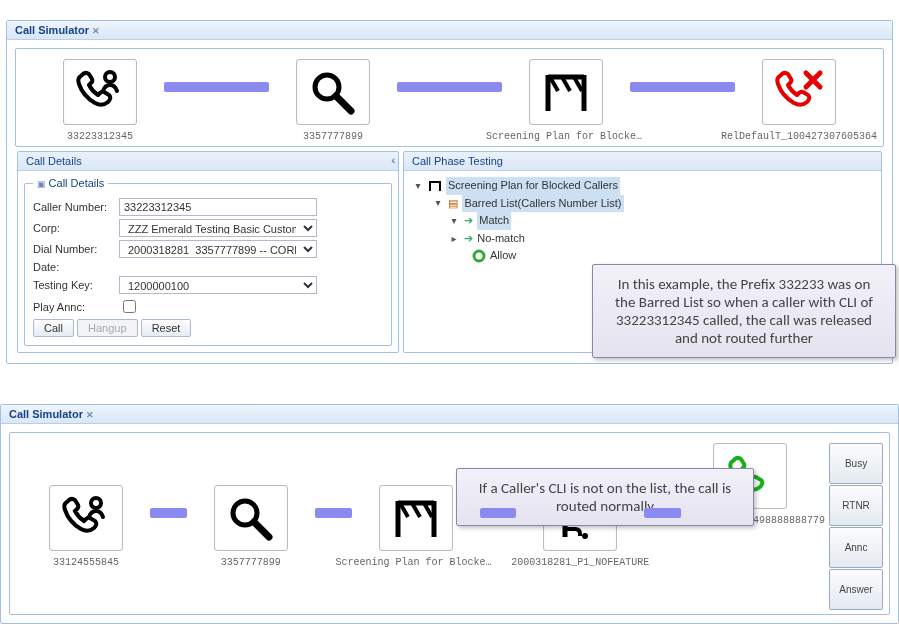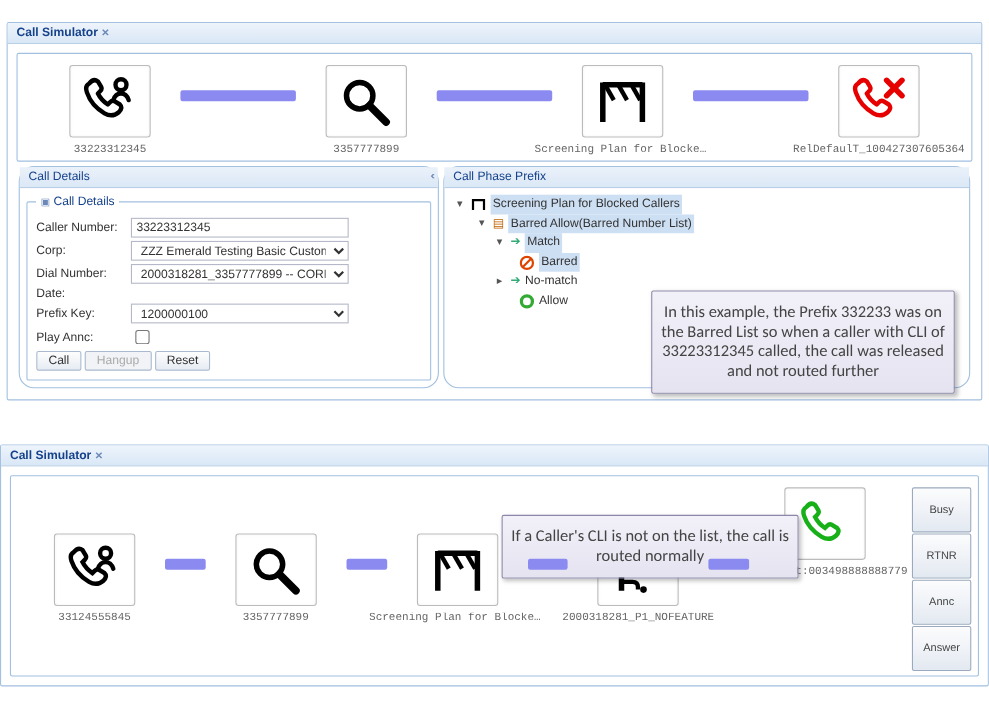--- a/index.html
+++ b/index.html
@@ -6,39 +6,39 @@
   .wrap{width:899px;height:638px;position:relative}
   .panel{border:1px solid #a2c0df;background:#fff;margin:6px;border-radius:2px}
   .panel-hd{background:linear-gradient(#eef4fb,#d9e7f6);border-bottom:1px solid #b8cfe5;padding:3px 8px;font-weight:bold;color:#15428b;font-size:11px}
   .panel-body{padding:4px}
   .flow{display:flex;align-items:center;justify-content:space-around;padding:10px 14px 4px}
   .node{display:flex;flex-direction:column;align-items:center;width:140px}
   .node-box{width:72px;height:64px;border:1px solid #bbb;border-radius:3px;background:#fff;display:flex;align-items:center;justify-content:center;box-shadow:inset 0 0 3px rgba(0,0,0,0.05)}
   .node-lbl{font-family:"Courier New",monospace;font-size:10px;color:#666;margin-top:6px;white-space:nowrap;max-width:160px;overflow:hidden;text-overflow:ellipsis}
   .link{flex:1;height:10px;background:#8a8af0;margin:0 -6px;position:relative;top:-14px;border-radius:2px}
   .columns{display:flex;gap:4px;margin:0 6px 6px}
-  .sub{border:1px solid #a2c0df;flex:1;background:#fff;border-radius:14px}
+  .sub{border:1px solid #a2c0df;flex:1;background:#fff;border-radius:2px}
   .sub-hd{background:linear-gradient(#eaf1fa,#dbe8f6);border-bottom:1px solid #b8cfe5;padding:3px 8px;color:#15428b;position:relative}
   .collapse-arrows{position:absolute;right:6px;top:3px;color:#6b89b8;font-size:10px;letter-spacing:-4px}
   fieldset.cd{border:1px solid #a2c0df;margin:6px;padding:6px 8px 8px;border-radius:2px}
   fieldset.cd legend{color:#15428b;padding:0 4px;font-size:11px}
   .row{display:flex;align-items:center;margin:3px 0}
   .row label{width:86px;color:#333}
   .row input[type=text],.row select{border:1px solid #b5b8c8;padding:2px 4px;font-size:11px;color:#333;background:#fff;height:18px;box-sizing:border-box}
   .row input[type=text]{width:198px}
   .row select{width:198px}
   .btnbar{margin-top:2px}
   .btn{display:inline-block;border:1px solid #a9b9cf;background:linear-gradient(#fdfdfd,#e6ecf4);padding:2px 10px;border-radius:2px;font-size:11px;color:#333;cursor:pointer}
   .btn.d{color:#aaa;background:#f1f3f6;cursor:default}
   .tree{font-size:11px;color:#333;padding:6px 8px;line-height:1.6}
   .tree .n{display:flex;align-items:center;gap:4px;white-space:nowrap}
   .tree .sel{background:#cddff3;padding:0 2px}
   .tree .i{display:inline-block;width:12px;text-align:center;color:#555;font-size:10px}
   .ind{display:inline-block}
-  .callout{position:absolute;background:linear-gradient(#f2f1f9,#e5e3f0);border:1px solid #8a87a8;box-shadow:2px 2px 4px rgba(0,0,0,0.25);padding:10px 2px;color:#444;font-family:Calibri,Arial,sans-serif;font-size:15px;text-align:center;border-radius:2px}
+  .callout{position:absolute;background:linear-gradient(#f2f1f9,#e5e3f0);border:1px solid #8a87a8;box-shadow:2px 2px 4px rgba(0,0,0,0.25);padding:10px 16px;color:#444;font-family:Calibri,Arial,sans-serif;font-size:15px;text-align:center;border-radius:2px}
   .endbtns{display:flex;flex-direction:column;gap:1px;margin-left:-2px}
   .endbtns .eb{border:1px solid #9aa9bd;background:linear-gradient(#fcfcfd,#e3e9f1);font-size:10px;padding:14px 6px;min-width:40px;text-align:center;border-radius:2px}
   svg{display:block}
   .phase-icon{width:14px;height:14px;display:inline-block;vertical-align:middle}
   .mono{font-family:"Courier New",monospace}
 </style>
 </head>
 <body>
 <div class="wrap">
 
@@ -114,70 +114,60 @@
             <select><option>ZZZ Emerald Testing Basic Customer -- 5</option></select>
               </div>
           <div class="row">
                 <label>Dial Number:</label>
             <select><option>2000318281_3357777899 -- CORPORA</option></select>
               </div>
           <div class="row">
                 <label>Date:</label>
               </div>
           <div class="row">
-                <label>Prefix Key:</label>
+                <label>Testing Key:</label>
             <select><option>1200000100</option></select>
               </div>
           <div class="row">
                 <label>Play Annc:</label>
             <input type="checkbox" style="">
               </div>
           <div class="btnbar">
             <span class="btn">Call</span>
             <span class="btn d">Hangup</span>
             <span class="btn">Reset</span>
           </div>
         </fieldset>
       </div>
 
       <div class="sub">
-        <div class="sub-hd">Call Phase Prefix</div>
+        <div class="sub-hd">Call Phase Testing</div>
         <div class="tree">
           <div class="n">
                 <span class="i">▾</span>
             <span class="phase-icon">
               <svg width="14" height="14" viewBox="0 0 14 14">
                     <line x1="2" y1="2" x2="2" y2="12" stroke="#000" stroke-width="2"></line>
                     <line x1="12" y1="2" x2="12" y2="12" stroke="#000" stroke-width="2"></line>
                     <line x1="2" y1="3" x2="12" y2="3" stroke="#000" stroke-width="2"></line>
                   </svg>
             </span>
             <span class="sel">Screening Plan for Blocked Callers</span>
               </div>
           <div class="n">
                 <span class="ind" style="width:16px"></span>
                 <span class="i">▾</span>
             <span style="color:#c06000">▤</span>
-            <span class="sel">Barred Allow(Barred Number List)</span>
+            <span class="sel">Barred List(Callers Number List)</span>
               </div>
           <div class="n">
                 <span class="ind" style="width:32px"></span>
                 <span class="i">▾</span>
             <span style="color:#3a7">➔</span>
             <span class="sel">Match</span>
-              </div>
-          <div class="n">
-                <span class="ind" style="width:56px"></span>
-            <span class="phase-icon">
-              <svg width="14" height="14" viewBox="0 0 14 14">
-                    <circle cx="7" cy="7" r="5.5" fill="none" stroke="#d40" stroke-width="2"></circle>
-                    <line x1="3" y1="11" x2="11" y2="3" stroke="#d40" stroke-width="2"></line>
-                  </svg>
-            </span>
-            <span class="sel">Barred</span>
               </div>
           <div class="n">
                 <span class="ind" style="width:32px"></span>
                 <span class="i">▸</span>
             <span style="color:#3a7">➔</span>
             <span>No-match</span>
               </div>
           <div class="n">
                 <span class="ind" style="width:56px"></span>
             <span class="phase-icon">

